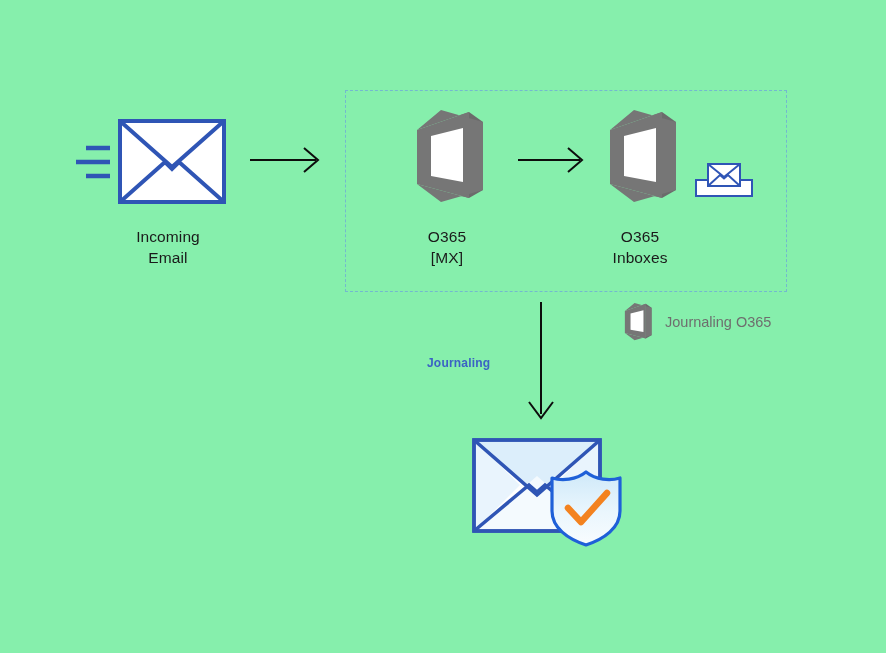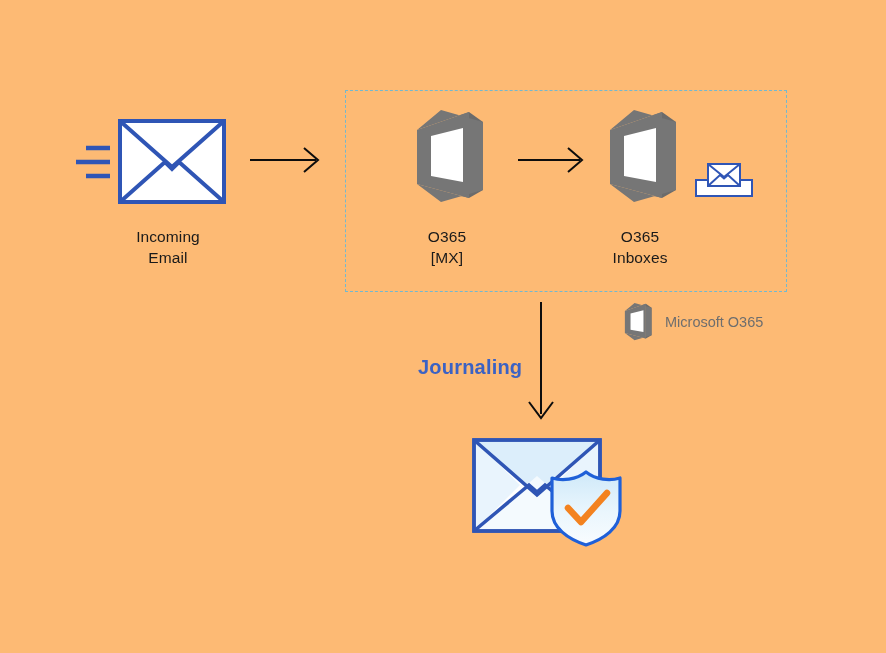--- a/index.html
+++ b/index.html
@@ -8,21 +8,21 @@
     background: #ffffff;
   }
   body {
     font-family: "Liberation Sans", sans-serif;
     -webkit-font-smoothing: antialiased;
   }
   #canvas {
     position: relative;
     width: 886px;
     height: 653px;
-    background: #fdba74;
+    background: #86efac;
     overflow: hidden;
   }
   .node { position: absolute; }
   .caption {
     position: absolute;
     text-align: center;
     font-family: "Liberation Sans", sans-serif;
     font-size: 15.5px;
     line-height: 21px;
     color: #1a1a1a;
@@ -32,25 +32,26 @@
   .caption-grey {
     position: absolute;
     font-family: "Liberation Sans", sans-serif;
     font-size: 14.5px;
     color: #6e6e6e;
     white-space: nowrap;
   }
   .journal-label {
     position: absolute;
     font-family: "Liberation Sans", sans-serif;
-    font-size: 20px;
+    font-size: 12px;
     font-weight: bold;
     color: #3b62c4;
     white-space: nowrap;
     letter-spacing: 0.2px;
+    margin-left: 9px;
   }
   .dashed-zone {
     position: absolute;
     border: 1.6px dashed #73b9cf;
     box-sizing: border-box;
     background: transparent;
   }
   svg { display: block; overflow: visible; }
 </style>
 </head>
@@ -124,21 +125,21 @@
   </div>
 
   <div class="node" style="left:620px; top:303px; width:34px; height:38px;">
     <svg width="34" height="38" viewBox="0 0 84 94">
       <path d="M64 2 L64 88 L12 74 L12 20 Z" fill="#767676"></path>
       <path d="M64 2 L78 12 L78 80 L64 88 Z" fill="#6b6b6b"></path>
       <path d="M12 20 L64 2 L64 88 L12 74 L36 92 L78 80 L78 12 L36 0 Z" fill="#767676"></path>
       <path d="M26 26 L58 18 L58 72 L26 66 Z" fill="#ffffff"></path>
     </svg>
   </div>
-  <div class="caption-grey" style="left:665px; top:314px;">Microsoft O365</div>
+  <div class="caption-grey" style="left:665px; top:314px;">Journaling O365</div>
 
   <div class="node" style="left:524px; top:302px; width:36px; height:120px;">
     <svg width="36" height="120" viewBox="0 0 36 120">
       <line x1="17" y1="0" x2="17" y2="112" stroke="#0d0d0d" stroke-width="2"></line>
       <path d="M5 100 L17 116 L29 100" fill="none" stroke="#0d0d0d" stroke-width="2" stroke-linecap="butt" stroke-linejoin="miter"></path>
     </svg>
   </div>
   <div class="journal-label" style="left:418px; top:356px;">Journaling</div>
 
   <div class="node" style="left:468px; top:432px; width:165px; height:115px;">

